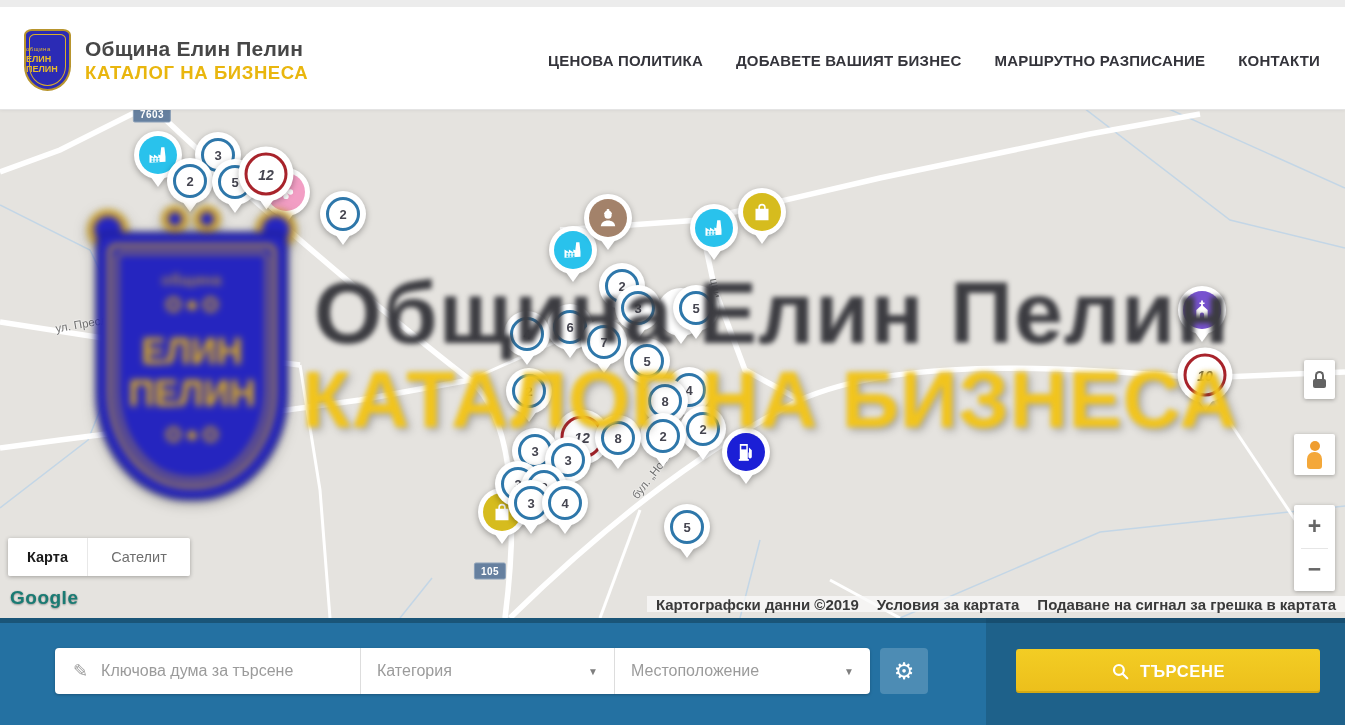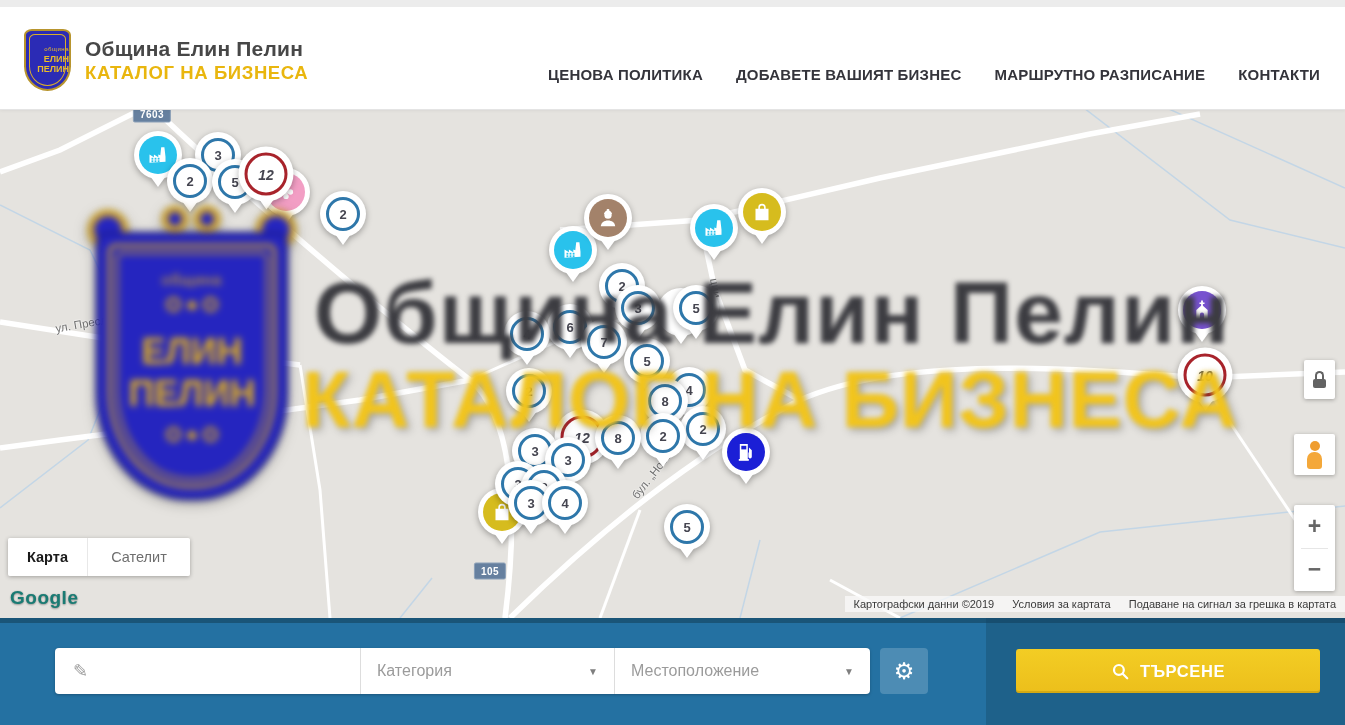--- a/index.html
+++ b/index.html
@@ -5,29 +5,29 @@
   * { margin:0; padding:0; box-sizing:border-box; }
   html,body { width:1345px; height:725px; overflow:hidden; font-family:"Liberation Sans", sans-serif; background:#fff; }
   #app { position:relative; width:1345px; height:725px; background:#fff; overflow:hidden; }
 
   
   header { position:absolute; top:0; left:0; right:0; height:110px; background:#fff; z-index:100;
            border-top:7px solid #ececec; border-bottom:1px solid #e4e4e4; box-shadow:0 1px 3px rgba(0,0,0,.05); }
   .logo-wrap { position:absolute; left:24px; top:22px; display:flex; align-items:center; }
   .logo-shield { position:relative; width:47px; height:62px; background:#2b2bb5; border:2px solid #b8952e;
                  border-radius:8px 8px 50% 50% / 6px 6px 40% 40%;
-                 display:flex; flex-direction:column; align-items:flex-end; justify-content:center; }
+                 display:flex; flex-direction:column; align-items:flex-start; justify-content:center; }
   .logo-shield::before { content:""; position:absolute; inset:3px; border:1px solid #d9ad2c;
                  border-radius:6px 6px 50% 50% / 5px 5px 38% 38%; }
   .logo-shield .l1 { font-size:6px; color:#e8bb2a; letter-spacing:.5px; margin-bottom:2px; }
   .logo-shield .l2, .logo-shield .l3 { font-size:9px; font-weight:700; color:#e8bb2a; line-height:10px; }
   .site-text { margin-left:14px; }
   .site-title { font-size:21px; font-weight:700; color:#474747; letter-spacing:.2px; }
   .site-subtitle { font-size:18.5px; font-weight:800; color:#e9b60e; letter-spacing:.6px; margin-top:1px; }
-  nav { position:absolute; right:25px; top:16px; height:100%; display:flex; align-items:center; gap:33px;text-align:center; }
+  nav { position:absolute; right:25px; top:2px; height:100%; display:flex; align-items:center; gap:33px;text-align:center; }
   nav a { font-size:15px; font-weight:700; color:#34343b; text-decoration:none; letter-spacing:.2px; cursor:pointer; white-space:nowrap; }
 
   
   #map { position:absolute; top:110px; left:0; width:1345px; height:508px; background:#e5e3df; overflow:hidden; cursor:grab; }
   #roads { position:absolute; inset:0; }
 
   .road-badge { position:absolute; transform:translate(-50%,-50%); background:#66809f; color:#fff; font-size:10px;
                 font-weight:700; padding:2px 6px; border-radius:2px; border:1px solid #8ba0b8; letter-spacing:.5px; z-index:2; }
   .street-label { position:absolute; color:#6f6f6f; font-size:11.5px; white-space:nowrap; z-index:2;
                 text-shadow:0 0 2px #fff, 0 0 2px #fff; }
@@ -75,21 +75,21 @@
   
   .map-type { position:absolute; left:8px; top:428px; display:flex; z-index:45;
               box-shadow:0 1px 4px rgba(0,0,0,.3); border-radius:2px; overflow:hidden; }
   .map-type .mt { height:38px; background:#fff; display:flex; align-items:center; justify-content:center; cursor:pointer; }
   .map-type .mt.active { width:80px; font-size:14.5px; font-weight:700; color:#1a1a1a; border-right:1px solid #e8e8e8; }
   .map-type .mt.plain { width:102px; font-size:14.5px; color:#6e6e6e; }
   .google-logo { position:absolute; left:10px; top:477px; font-size:19px; font-weight:700; color:#0f766e; letter-spacing:.5px;
                  opacity:.95; text-shadow:0 1px 2px rgba(0,0,0,.3), 0 0 2px rgba(0,0,0,.2); z-index:45; }
   .attrib { position:absolute; right:0; top:486px; height:16px; display:flex; gap:0; align-items:center;
             background:rgba(250,250,250,.75); z-index:45; }
-  .attrib span { font-size:11px; color:#3a3a3a; padding:2px 9px; white-space:nowrap; }
+  .attrib span { font-size:15px; color:#3a3a3a; padding:2px 9px; white-space:nowrap;font-weight:bold; }
   .attrib span + span { cursor:pointer; }
 
   .ctl { position:absolute; background:#fff; border-radius:2px; box-shadow:0 1px 4px rgba(0,0,0,.3); z-index:45; }
   .lock-btn { left:1304px; top:250px; width:31px; height:39px; display:flex; flex-direction:column; align-items:center; justify-content:center; cursor:pointer; }
   .lock-shackle { width:9px; height:8px; border:2.5px solid #636363; border-bottom:none; border-radius:5px 5px 0 0; }
   .lock-body2 { width:13px; height:9px; background:#636363; border-radius:2px; }
   .pegman-btn { left:1294px; top:324px; width:41px; height:41px; display:flex; flex-direction:column; align-items:center; justify-content:center; cursor:grab; }
   .peg-head { width:10px; height:10px; background:#ef9d2f; border-radius:50%; }
   .peg-body { width:15px; height:17px; background:#f4a83a; border-radius:7px 7px 3px 3px; margin-top:1px; }
   .zoom-ctrl { left:1294px; top:395px; width:41px; height:86px; display:flex; flex-direction:column; }
@@ -455,20 +455,21 @@
       <div class="zdiv"></div>
       <div class="zb">−</div>
     </div>
   </div>
 
   <div id="search-bar">
     <div class="dark-zone"></div>
     <div class="form-group">
       <div class="fg-kw">
         <span class="pencil">✎</span>
+        <input type="text" placeholder="Ключова дума за търсене" style="">
       </div>
       <div class="fg-div"></div>
       <div class="fg-select cat">
         <span class="sel-label">Категория</span>
         <span class="caret">▼</span>
       </div>
       <div class="fg-div"></div>
       <div class="fg-select loc">
         <span class="sel-label">Местоположение</span>
         <span class="caret">▼</span>

